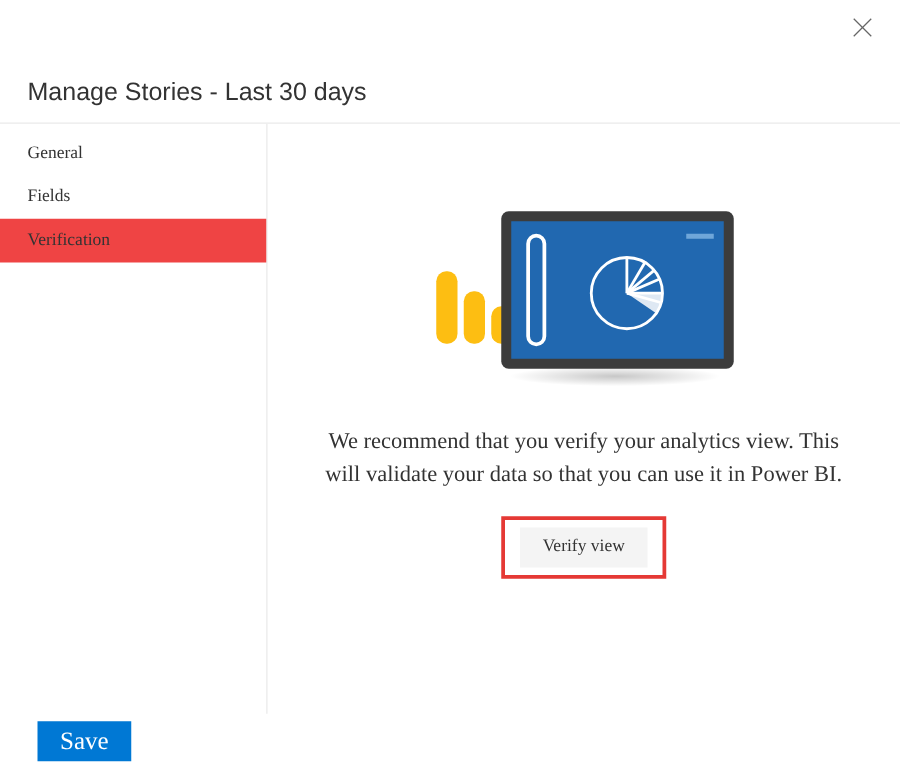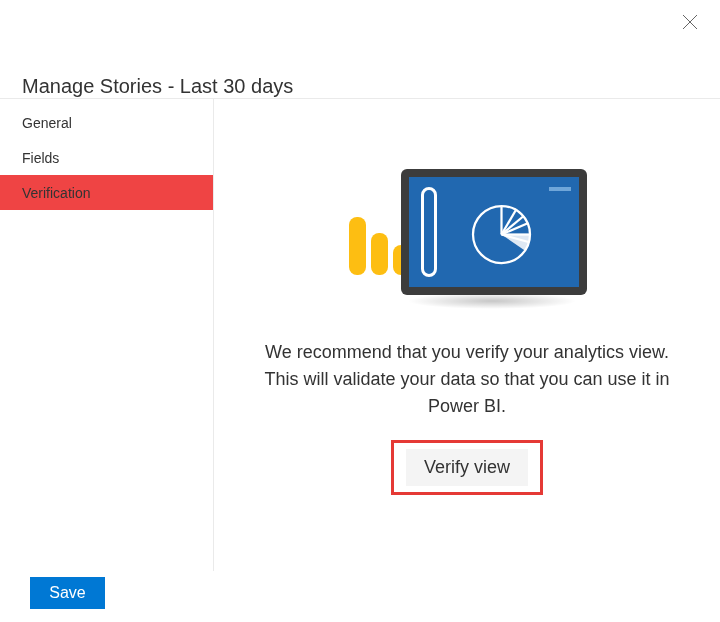--- a/index.html
+++ b/index.html
@@ -22,28 +22,29 @@
     right: 22px;
     width: 16px;
     height: 16px;
     cursor: pointer;
     color: #666;
   }
   .close svg { width:16px; height:16px; display:block; }
   .title {
     position: absolute;
     left: 22px;
-    bottom: 0;
+    bottom: 12px;
     font-size: 20px;
     font-weight: 300;
     color: #333;
   }
   .body {
     display: flex;
     height: 472px; 
+    font-family: Liberation Serif, serif;
   }
   .sidebar {
     width: 214px;
     border-right: 1px solid #eaeaea;
     padding-top: 6px;
   }
   .sidebar-item {
     display: flex;
     align-items: center;
     padding: 0 22px;
@@ -79,37 +80,37 @@
   }
   .verify-wrap {
     border: 3px solid #e53935;
     padding: 6px 12px;
     display: inline-block;
   }
   .verify-btn {
     background: #f4f4f4;
     border: none;
     padding: 8px 18px;
-    font-size: 18px;
+    font-size: 14px;
     color: #333;
     font-family: inherit;
     cursor: pointer;
   }
   .footer {
     height: 51px;
     display: flex;
     align-items: flex-start;
     padding: 6px 0 0 30px;
     gap: 14px;
   }
   .btn {
     min-width: 75px;
     height: 32px;
-    font-size: 16px;
-    font-family: Liberation Sans, sans-serif;
+    font-size: 20px;
+    font-family: Liberation Serif, serif;
     cursor: pointer;
     border: none;
     padding: 0 14px;
   }
   .btn-primary {
     background: #0078d4;
     color: #fff;
   }
   .btn-secondary {
     background: #ffffff;

